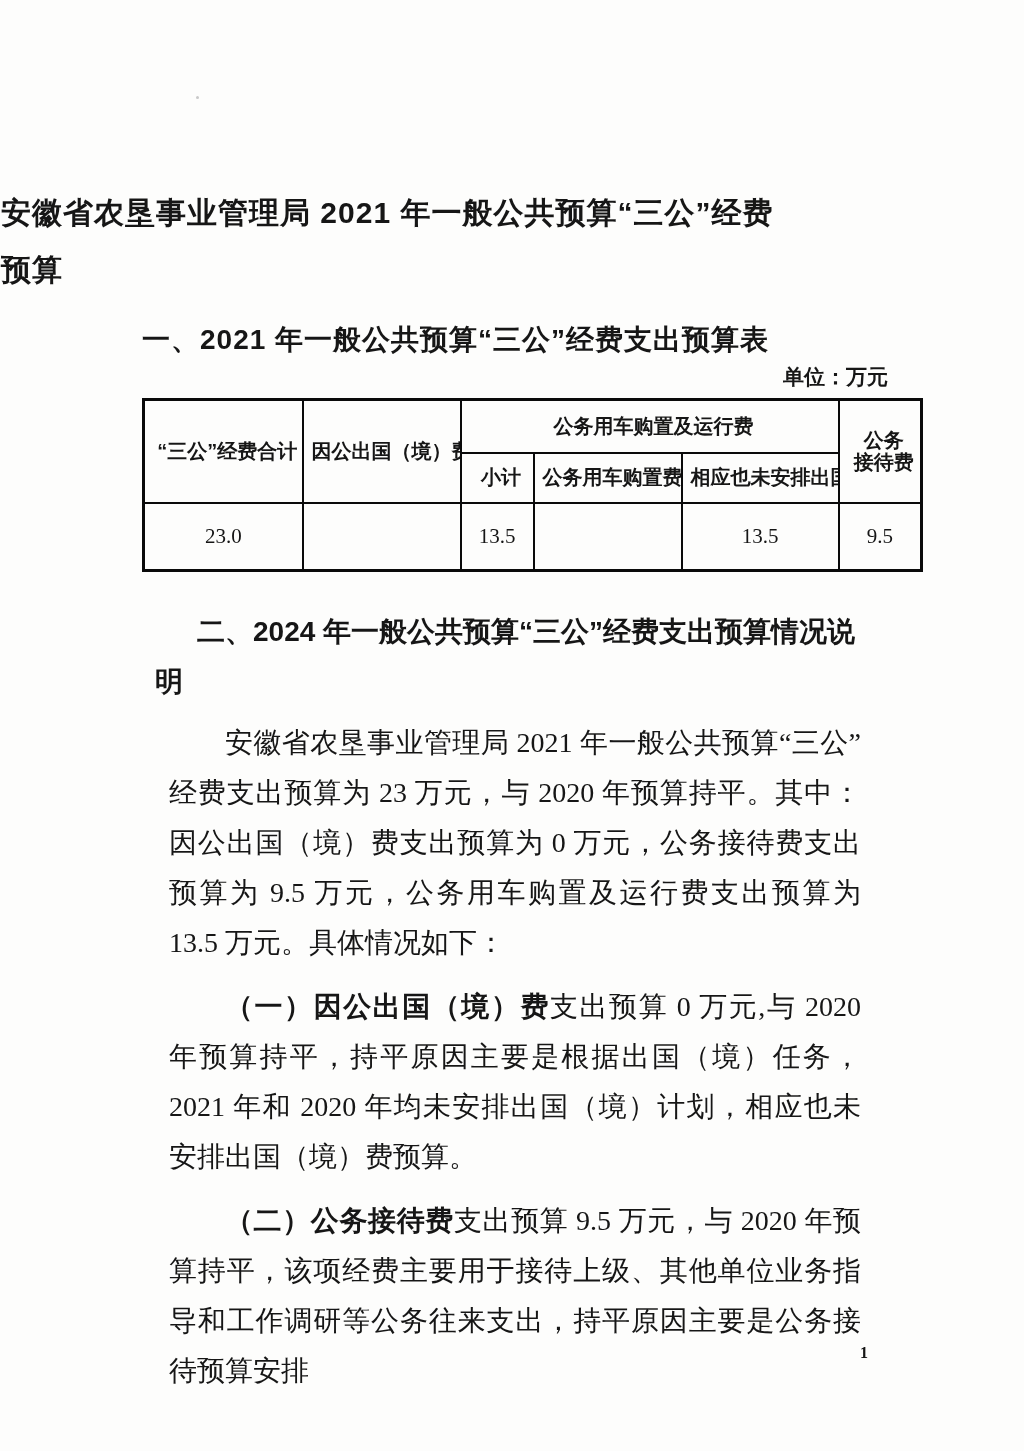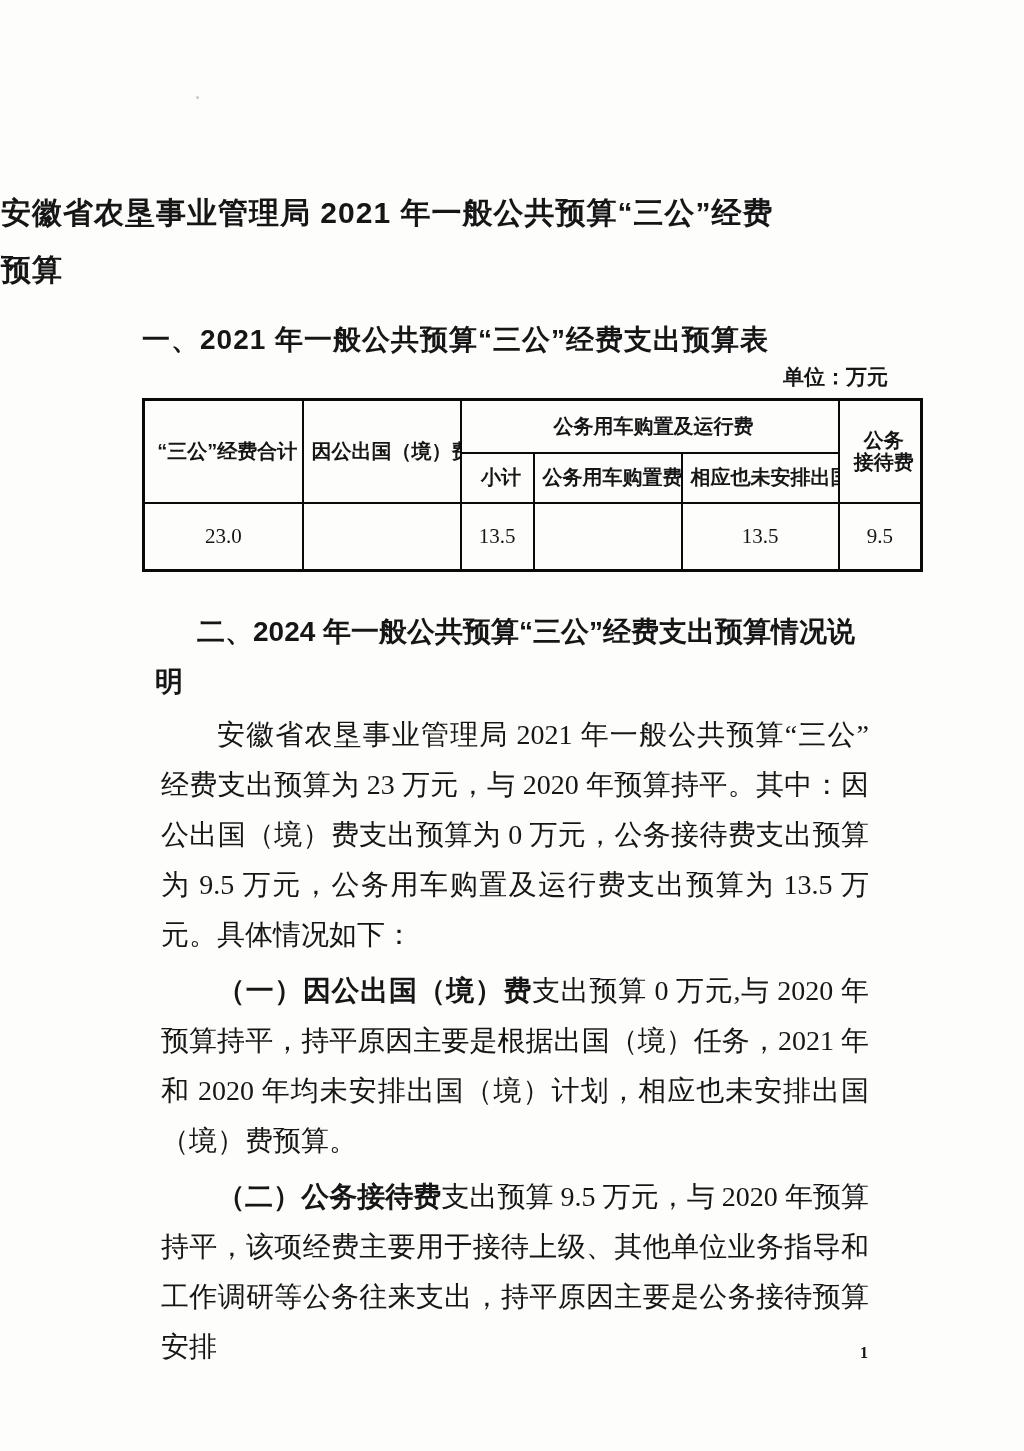--- a/index.html
+++ b/index.html
@@ -105,21 +105,21 @@
     position: absolute;
     top: 704px;
     left: 155px;
     width: 720px;
     font-family: "Liberation Serif", serif;
     font-size: 28px;
     line-height: 50px;
     text-align: justify;
   }
   .doc-body p {
-    margin: 6px;
+    margin: 14px;
     text-indent: 56px;
   }
   .doc-body .lead {
     font-weight: bold;
     font-family: "Liberation Sans", sans-serif;
   }
 
   
   .page-number {
     position: absolute;

